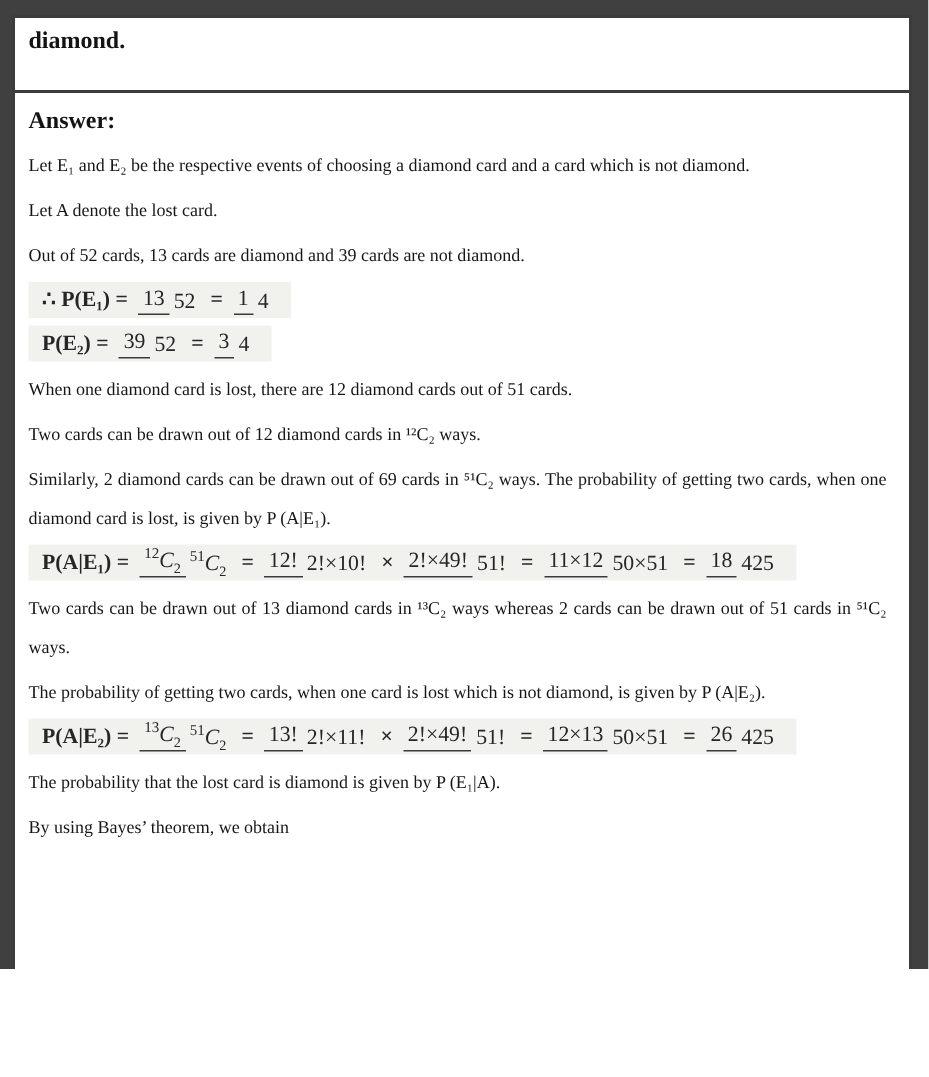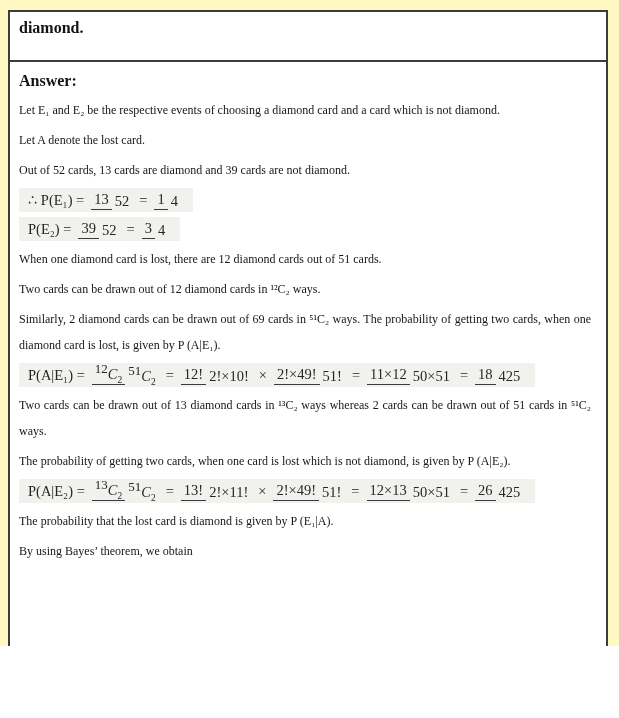--- a/index.html
+++ b/index.html
@@ -4,21 +4,21 @@
 <style>
   html, body {
     margin: 0;
     padding: 0;
     background: #ffffff;
   }
   .page {
     position: relative;
     width: 619px;
     height: 646px;
-    background: #fef9c3;
+    background: #404040;
     font-family: "Liberation Serif", "DejaVu Serif", serif;
     color: #141414;
     overflow: hidden;
   }
   .doc-table {
     position: absolute;
     left: 8px;
     top: 10px;
     width: 600px;
     height: 693px;
@@ -65,41 +65,42 @@
     align-items: center;
     background: #f1f1ee;
     color: #262626;
     font-size: 14.5px;
     padding: 2px 9px 2px 5px;
     line-height: 1;
   }
   .formula .op {
     margin: 0 4px;
     white-space: pre;
+    font-weight: bold;
   }
   .frac {
     display: inline-flex;
     flex-direction: row;
     align-items: center;
     margin: 0 3px;
     text-align: center;
   }
   .frac .num {
     display: block;
     padding: 1px 3px 2px 3px;
     border-bottom: 1px solid #3a3a3a;
     line-height: 16px;
   }
   .frac .den {
     display: block;
     padding: 2px 3px 0 3px;
     line-height: 16px;
   }
   .formula sup {
-    font-size: 13px;
+    font-size: 10px;
     vertical-align: super;
     line-height: 0;
     margin-top: 32px;
   }
   .formula sub {
     font-size: 9.5px;
     vertical-align: sub;
     line-height: 0;
   }
   .formula .it {

